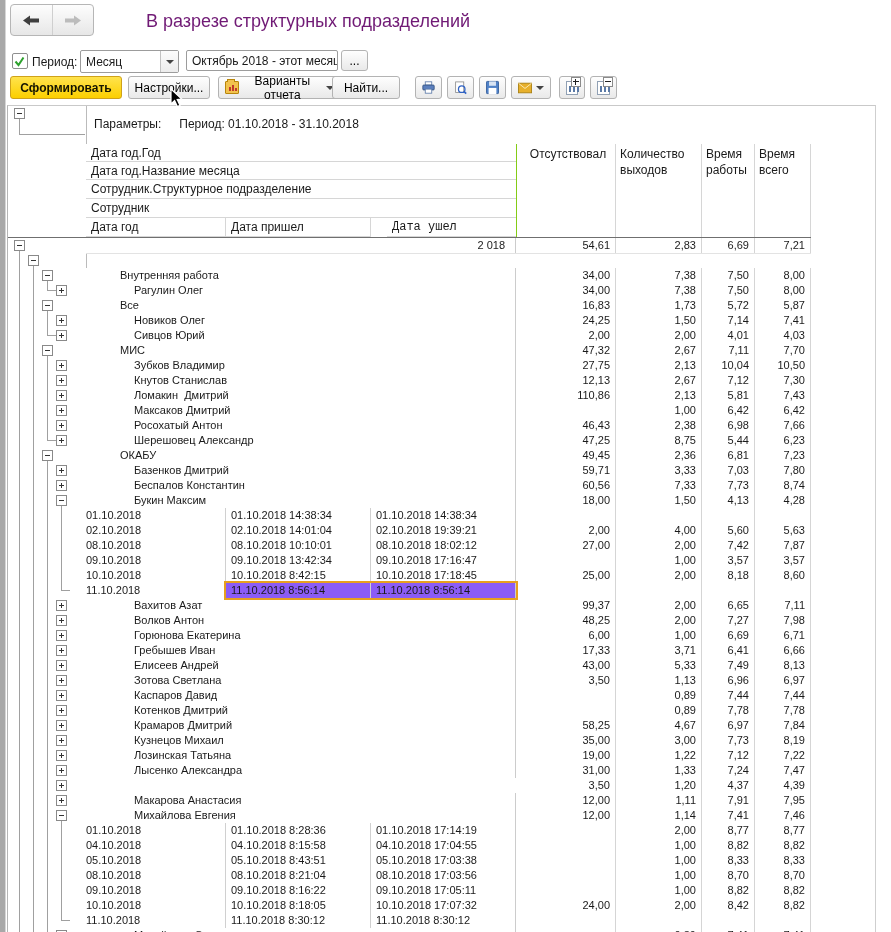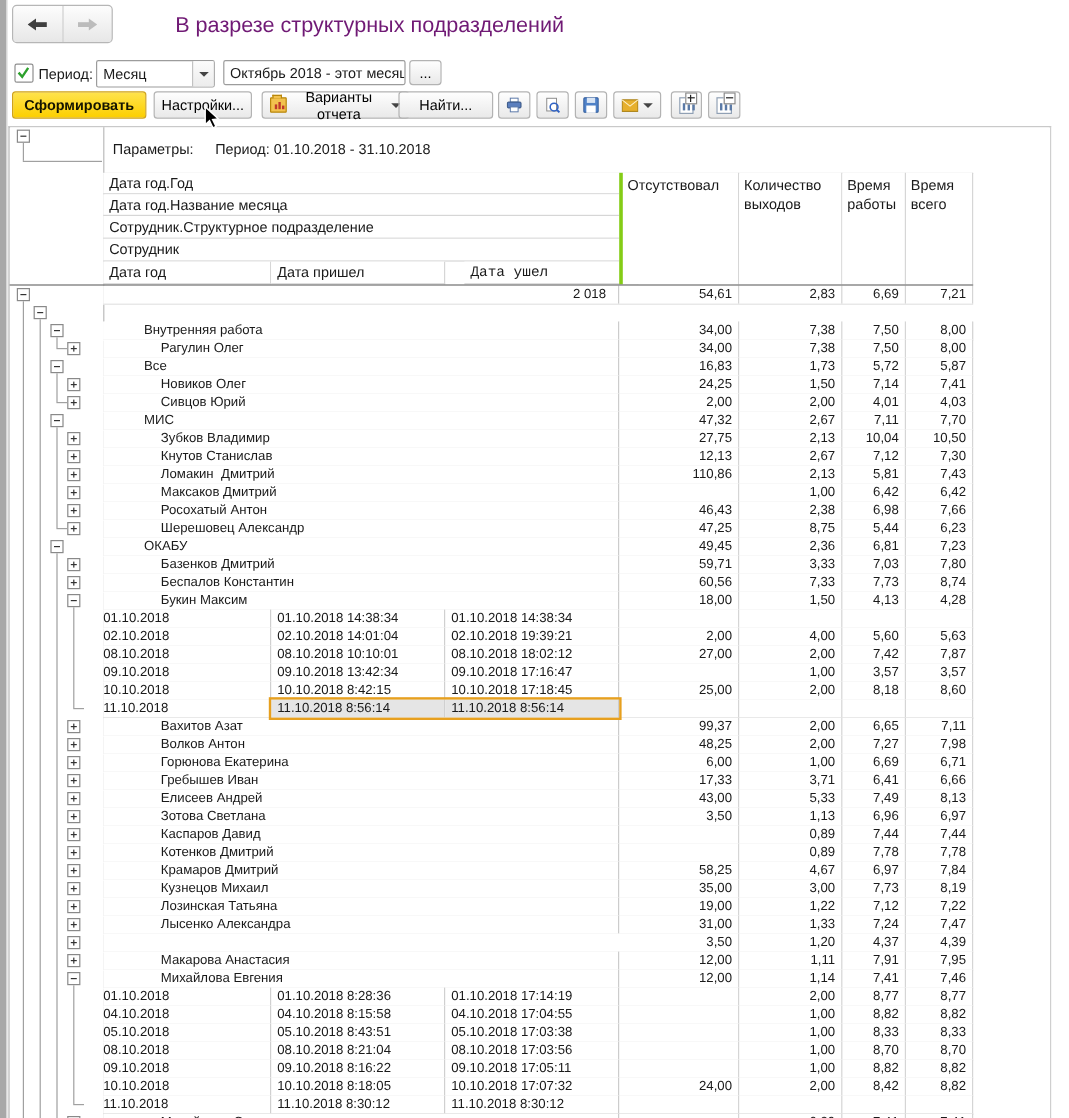--- a/index.html
+++ b/index.html
@@ -26,21 +26,21 @@
   #period-input{left:186px;top:50px;width:152px;height:21px;padding:0 0 0 5px;box-sizing:border-box;
        border:1px solid #9c9c9c;border-radius:2px;font-size:12px;font-family:inherit;color:#1a1a1a;}
   #dots-btn{left:341px;top:50px;width:27px;height:21px;}
   
   .btn{position:absolute;top:76px;height:23px;border:1px solid #b3b3b3;border-radius:3px;
        background:linear-gradient(#fefefe,#e9e9e9);font-size:12px;display:flex;align-items:center;justify-content:center;
        box-sizing:border-box;gap:4px;}
   #btn-generate{left:10px;width:112px;background:linear-gradient(#ffe34d,#fccf00);border-color:#cfa21a;font-weight:bold;color:#141400;}
   #btn-settings{left:128px;width:82px;}
   #btn-variants{left:218px;width:123px;}
-  #btn-find{left:332px;width:79px;}
+  #btn-find{left:332px;width:68px;}
   #btn-print{left:415px;width:27px;}
   #btn-preview{left:447px;width:27px;}
   #btn-save{left:479px;width:27px;}
   #btn-mail{left:511px;width:40px;}
   #btn-abc-plus{left:559px;width:26px;}
   #btn-abc-minus{left:590px;width:27px;}
   
   .ic{display:inline-block;position:relative;}
   .folder{width:14px;height:11px;background:#f2c24e;border:1px solid #b8860b;border-radius:1px;position:relative;}
   .folder:before{content:"";position:absolute;left:1px;top:-3px;width:6px;height:2px;background:#f2c24e;border:1px solid #b8860b;border-bottom:none;}
@@ -60,38 +60,38 @@
   #params-box-line2{left:11px;top:28px;width:66px;height:1px;background:#a0a0a0;}
   #params{left:86px;top:11px;font-size:12px;}
   #params .plabel{margin-right:18px;}
   .hline{position:absolute;height:1px;background:#d6d6d6;}
   .hcell{position:absolute;left:78px;width:430px;box-sizing:border-box;border-bottom:1px solid #d6d6d6;
          padding:2px 0 0 5px;font-size:12px;background:#fff;}
   .subcell{position:absolute;top:112px;height:19px;box-sizing:border-box;border-bottom:1px solid #d6d6d6;
          border-right:1px solid #d6d6d6;padding:2px 0 0 5px;font-size:12px;background:#fff;}
   .nhead{position:absolute;top:38px;height:93px;box-sizing:border-box;border-right:1px solid #d6d6d6;
          padding:2px 0 0 4px;font-size:12px;line-height:16px;background:#fff;}
-  .nhead.first{border-left:3px solid #84cc16;}
+  .nhead.first{border-left:1px solid #84cc16;text-align:center;}
   #dark-line{left:0;top:131px;width:803px;height:1px;background:#6f6f6f;z-index:5;}
   
   .row{position:absolute;left:78px;width:725px;height:15px;border-bottom:1px solid #e3e3e3;box-sizing:content-box;background:#fff;}
   .row.gend{border-bottom-color:#a2a2a2;}
   .row .c{position:absolute;top:0;height:15px;box-sizing:border-box;font-size:11px;line-height:14px;
           white-space:pre;overflow:hidden;}
   .c-label{left:0;width:430px;border-right:1px solid #cccccc;}
   .c-label.num{text-align:right;padding-right:10px;}
   .c-date{left:0;width:140px;border-right:1px solid #d0d0d0;text-align:left;padding-right:6px;}
   .c-came{left:140px;width:145px;border-right:1px solid #d0d0d0;padding-left:5px;}
   .c-left{left:285px;width:145px;border-right:1px solid #cccccc;padding-left:5px;}
   .c-num{text-align:right;padding-right:5px;border-right:1px solid #d5d5d5;}
   .c-num.c0{left:430px;width:100px;}
   .c-num.c1{left:530px;width:86px;}
   .c-num.c2{left:616px;width:53px;}
   .c-num.c3{left:669px;width:56px;}
-  .selbg{background:#e5e5e5;}
+  .selbg{background:#8b5cf6;}
   
   .tbox{position:absolute;width:11px;height:11px;border:1px solid #898989;background:#fff;box-sizing:border-box;z-index:6;}
   .tbox:before{content:"";position:absolute;left:2px;right:2px;top:4px;height:1px;background:#333;}
   .tbox.plus:after{content:"";position:absolute;top:2px;bottom:2px;left:4px;width:1px;background:#333;}
   .tline{position:absolute;background:#a0a0a0;z-index:1;}
   #selection{position:absolute;border:2px solid #e7a01f;background:transparent;z-index:20;}
 </style>
 </head>
 <body>
 

